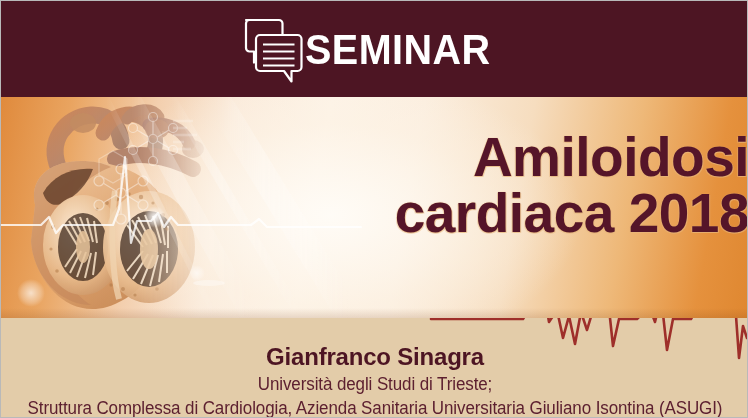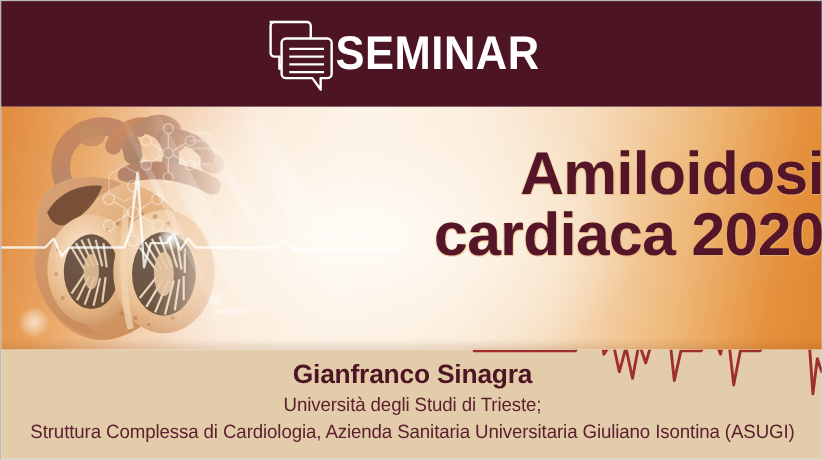--- a/index.html
+++ b/index.html
@@ -130,21 +130,21 @@
     box-sizing: border-box;
     text-align: center;
     overflow: hidden;
   }
   .footer-inner { position: relative; z-index: 3; }
   .speaker-name {
     color: #4d1523;
     font-size: 24px;
     font-weight: bold;
     letter-spacing: -0.2px;
-    margin-top: 10px;
+    margin-top: 26px;
     line-height: 1.12;
   }
   .affil {
     color: #5d2030;
     font-size: 17.5px;
     line-height: 1.3;
     letter-spacing: -0.1px;
     transform: scaleX(0.97);
   }
   .affil.line1 { margin-top: 2px; }
@@ -367,21 +367,21 @@
       <circle cx="30" cy="196" r="14" fill="url(#dotG)" opacity="0.7"></circle>
       <circle cx="196" cy="176" r="8" fill="url(#dotG)" opacity="0.6"></circle>
       <ellipse cx="208" cy="186" rx="16" ry="3" fill="#ffffff" opacity="0.35"></ellipse>
     </svg>
 
     <div class="band-shadow"></div>
   </div>
 
   <div class="title-block">
     <div class="title-line first">Amiloidosi</div>
-    <div class="title-line second">cardiaca 2020</div>
+    <div class="title-line second">cardiaca 2018</div>
   </div>
 
   <div class="footer">
 
     <svg class="ecg-foot" viewBox="0 0 748 115">
       <path d="M430 53 L522 53 L530 40 L540 8 L548 56 L556 44 L562 72 L568 50
                L574 78 L580 46 L586 64 L592 44 L600 48 L606 24 L612 80 L618 53
                L636 53 L642 47 L648 40 L654 56 L660 30 L666 84 L672 53
                L690 53 L694 46 L700 50 L712 50 L716 44 L722 49 L726 49
                L732 8 L738 92 L742 60 L746 72 L748 66" fill="none" stroke="#9e2f2a" stroke-width="2.6" stroke-linejoin="round" stroke-linecap="round"></path>

